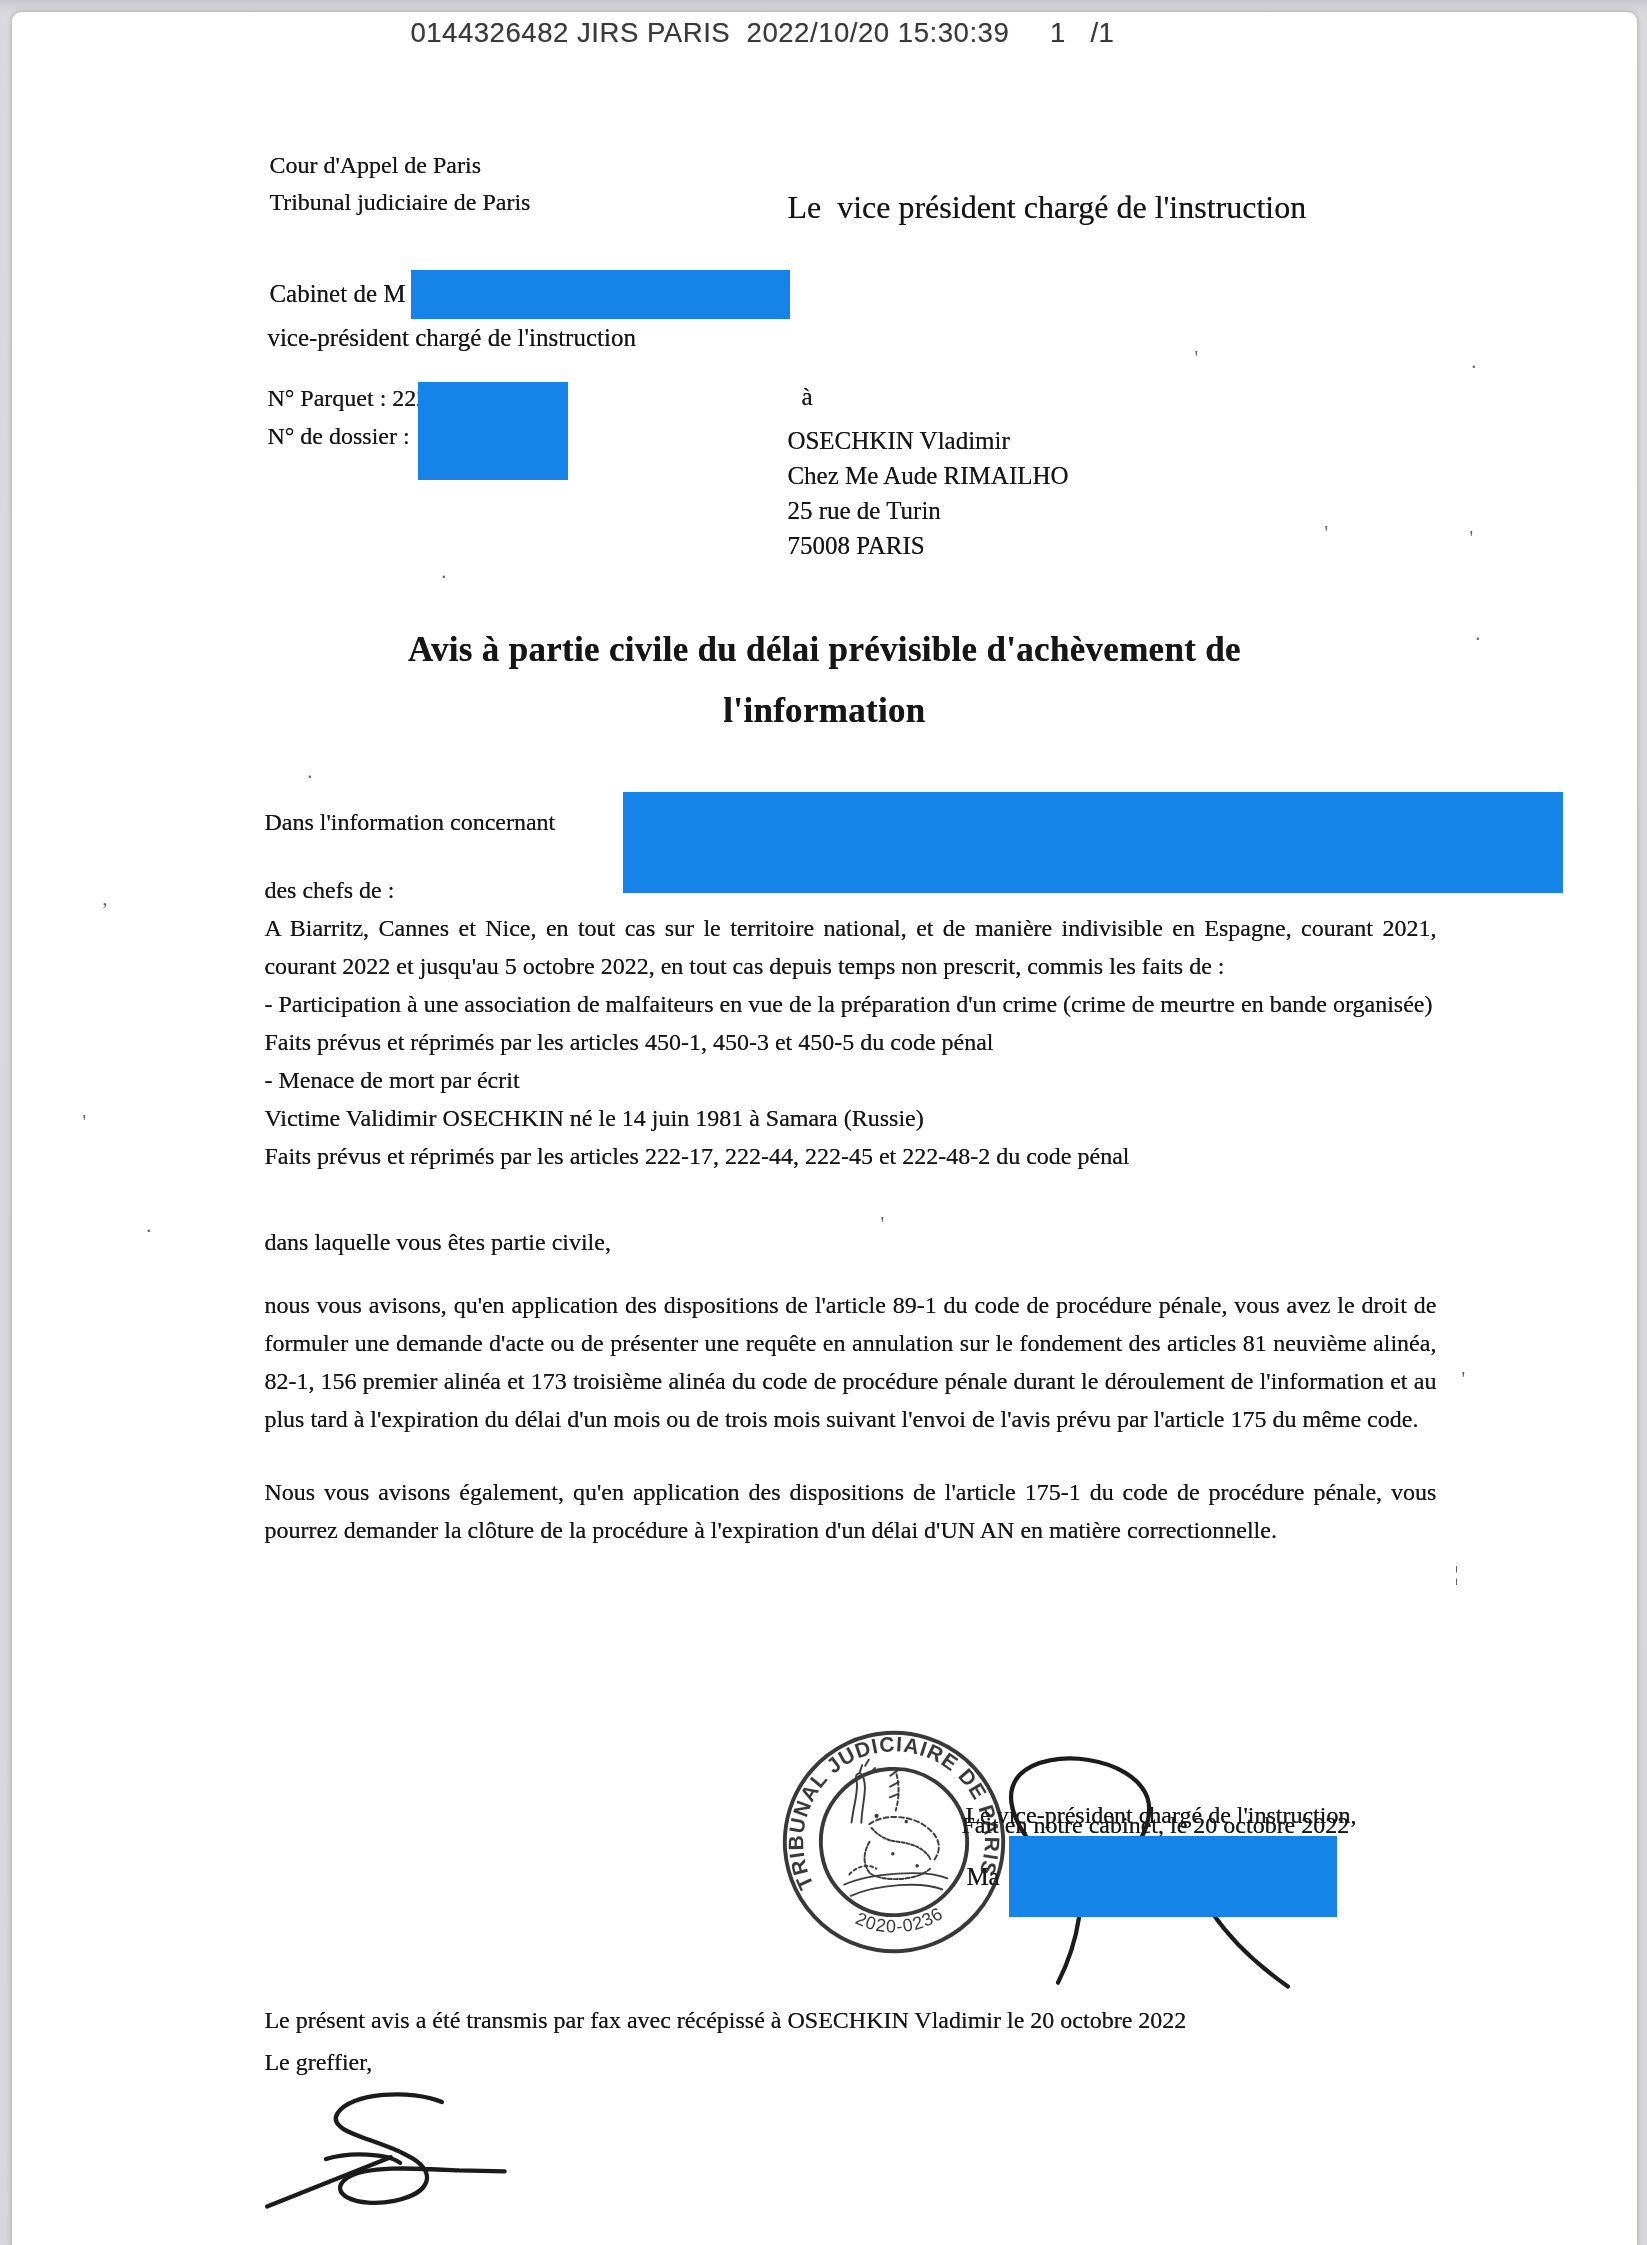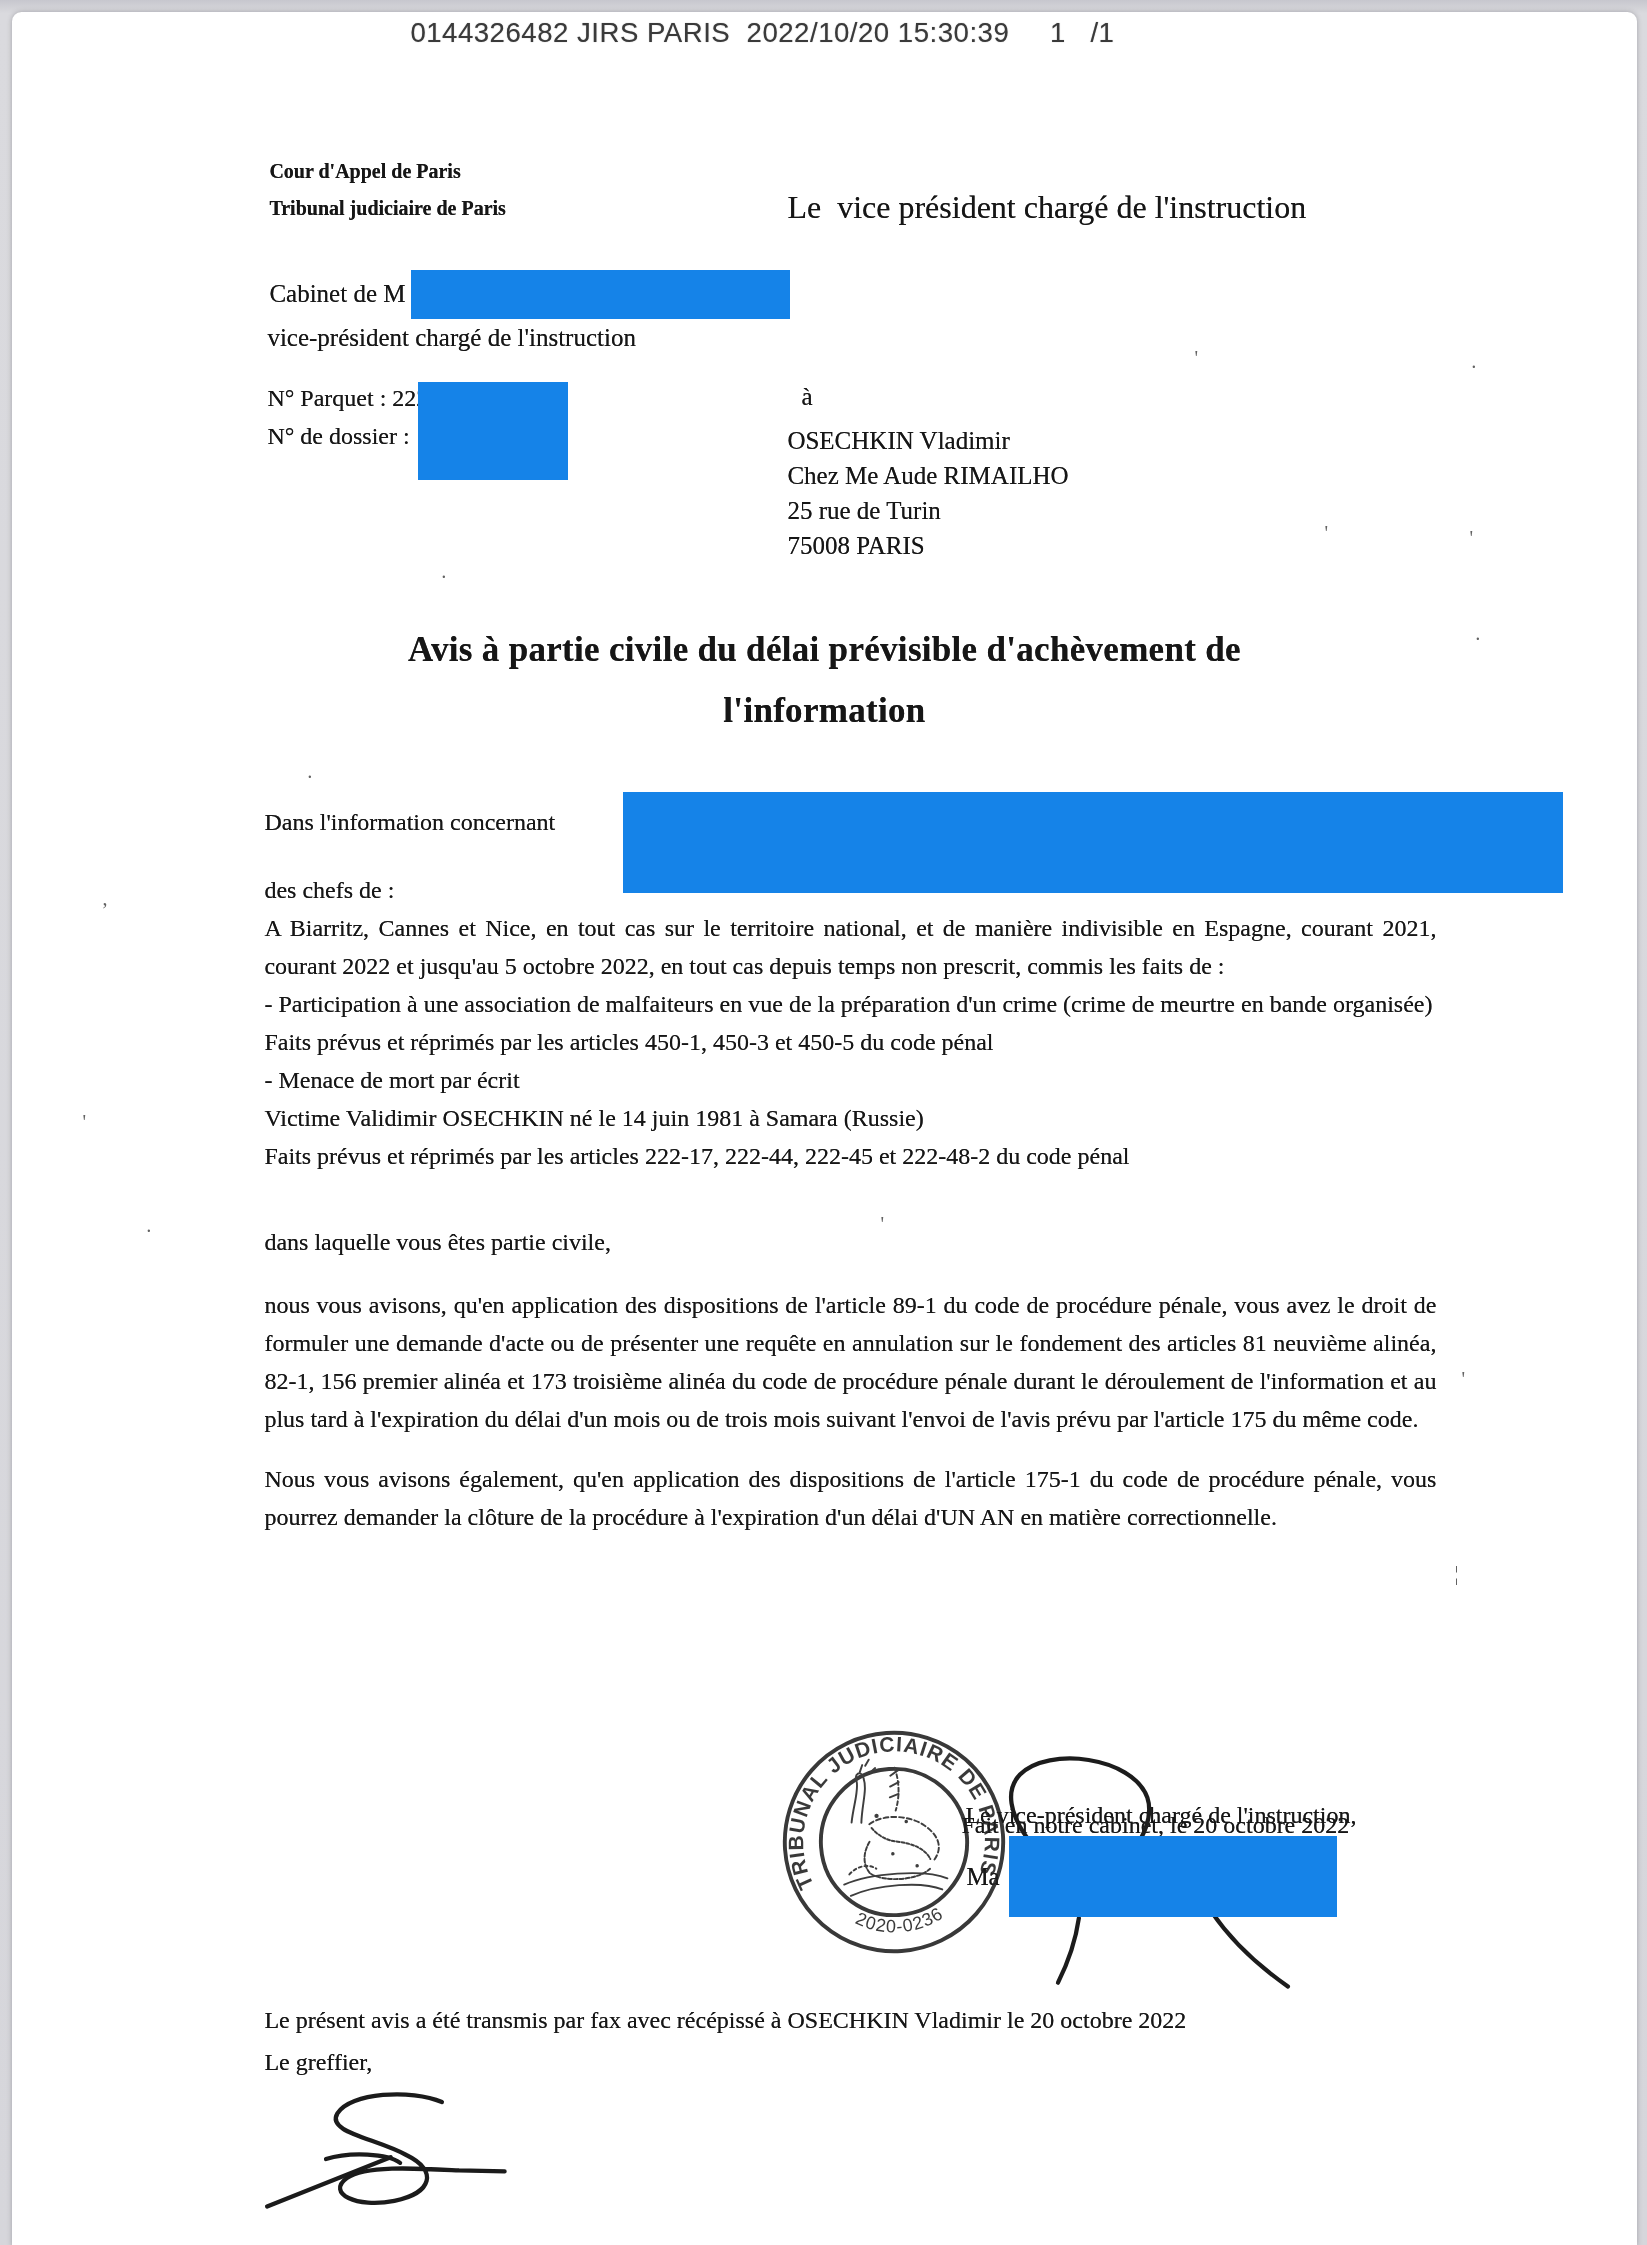--- a/index.html
+++ b/index.html
@@ -20,37 +20,37 @@
   .doctext{color:#161616;text-shadow:0 0 0.6px rgba(20,20,20,.75);}
   
   .faxline{
     left:398px;top:4.8px;
     font-family:Liberation Sans, sans-serif;
     font-size:27.6px;color:#3a3a3a;
     letter-spacing:0.5px;white-space:pre;
     text-shadow:0 0 1px rgba(60,60,60,.5);
   }
   
-  .court{left:257px;top:141px;font-size:20px;font-weight:bold;line-height:37px;white-space:pre;}
+  .court{left:257px;top:135px;font-size:24px;font-weight:normal;line-height:37px;white-space:pre;}
   .right-title{left:775px;top:177px;font-size:32px;white-space:pre;}
   .cabinet{left:257px;top:268px;font-size:25px;white-space:pre;}
   .cabinet-sub{left:255px;top:312px;font-size:25px;white-space:pre;}
   .parquet{left:255px;top:373px;font-size:24px;white-space:pre;}
   .dossier{left:255px;top:411px;font-size:24px;white-space:pre;}
   .to-label{left:789px;top:371px;font-size:25px;}
   .addr{left:775px;top:411px;font-size:25px;line-height:35px;}
   
   .doc-title{left:0;right:0;top:607px;text-align:center;font-size:35px;font-weight:bold;line-height:61px;letter-spacing:0.3px;}
   
   .intro-line{left:252px;top:797px;font-size:24px;white-space:pre;}
   .paras{left:252px;top:859px;width:1172px;font-size:24px;line-height:38px;}
   .paras p{margin:0;text-align:justify;}
   .paras p:nth-child(8){margin-top:48px;}
   .paras p:nth-child(9){margin-top:25px;}
-  .paras p:nth-child(10){margin-top:22px;}
+  .paras p:nth-child(10){margin-top:35px;}
   
   .fait-line{left:949px;top:1800px;font-size:24px;white-space:pre;}
   .signer-title{left:953px;top:1790px;font-size:24px;white-space:pre;}
   .signer-name{left:954px;top:1851px;font-size:25px;white-space:pre;}
   
   .transmission{left:252px;top:1995px;font-size:24px;white-space:pre;}
   .greffier{left:252px;top:2037px;font-size:24px;white-space:pre;}
   
   .redaction{background:var(--redaction,#1583e8);z-index:6;}
   .red1{left:399px;top:258px;width:379px;height:49px;}

